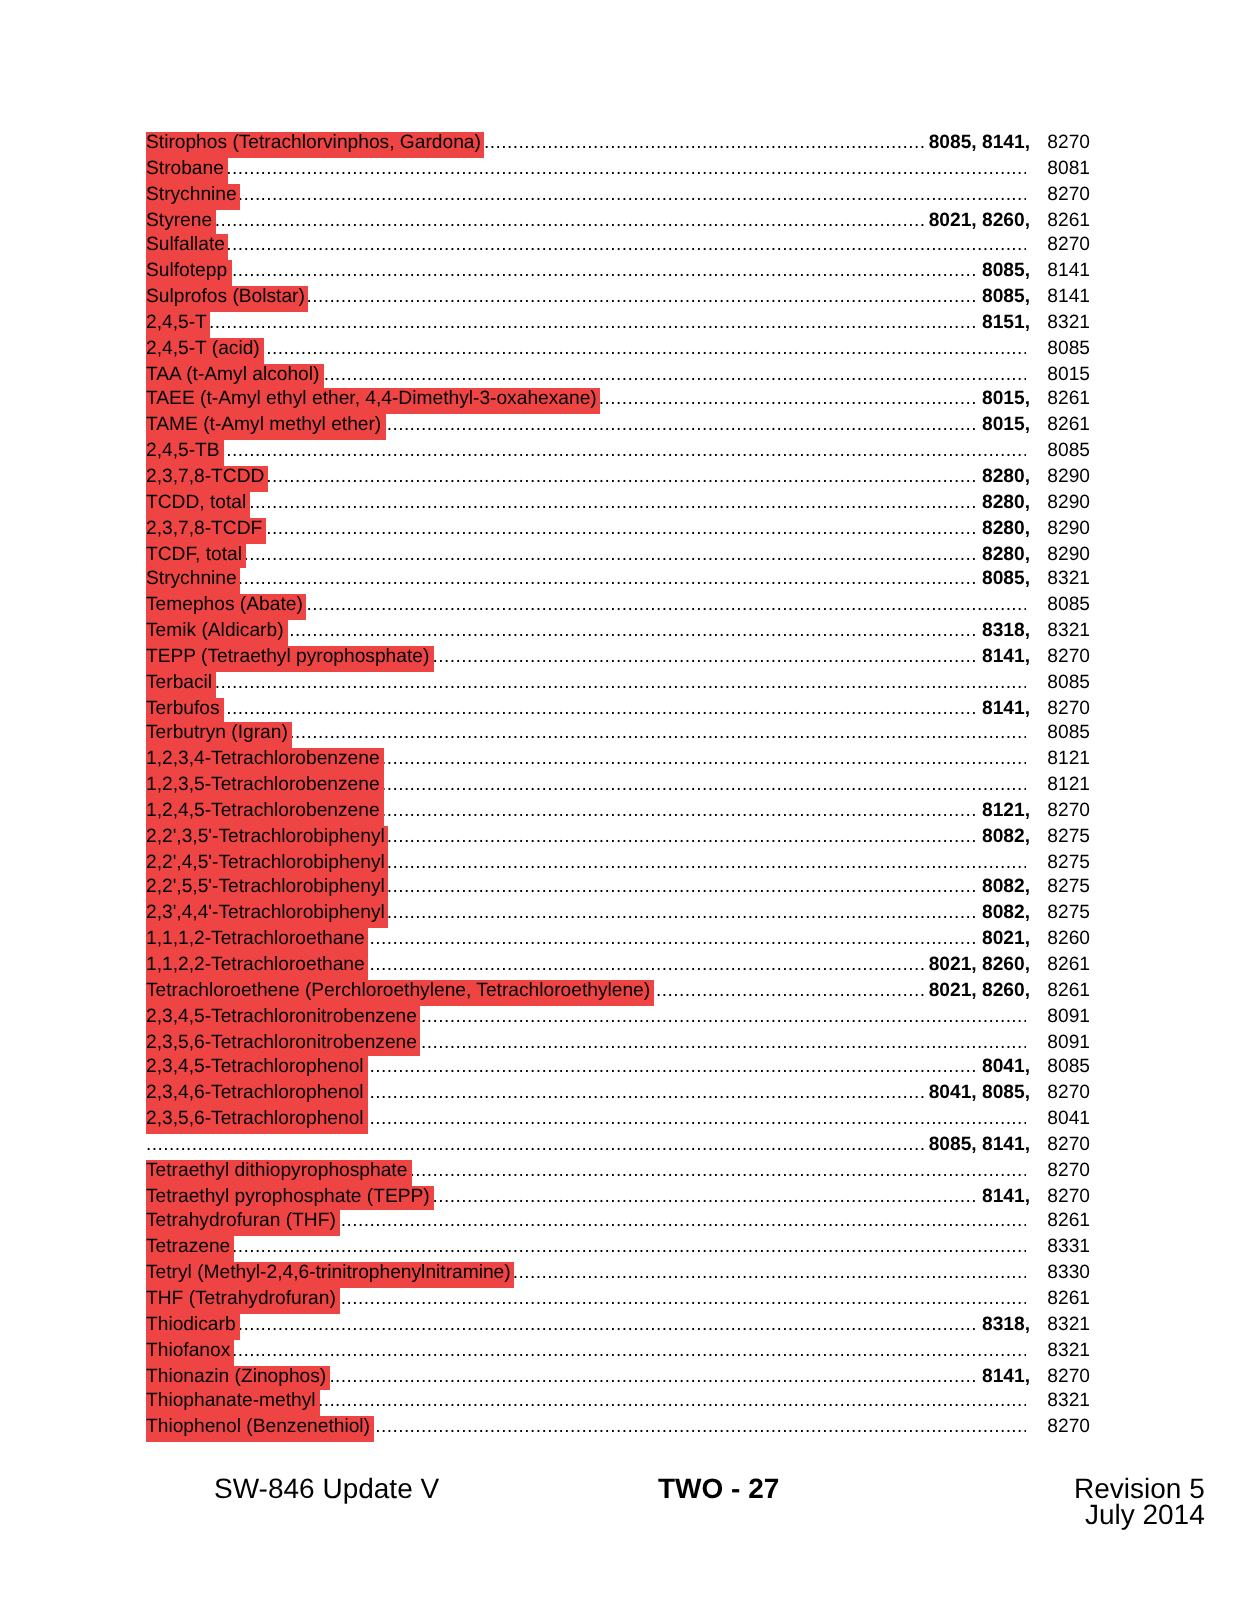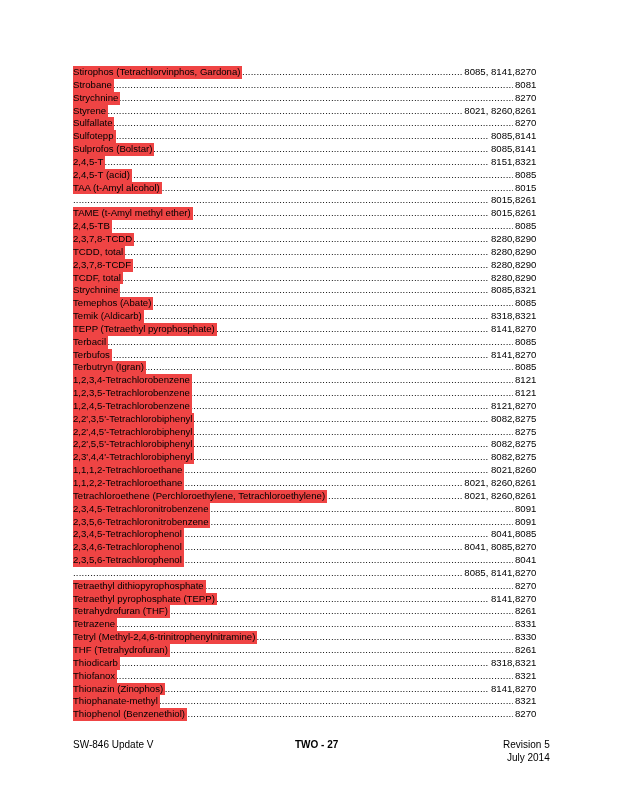--- a/index.html
+++ b/index.html
@@ -4,23 +4,23 @@
 <style>
   html, body { margin:0; padding:0; background:#ffffff; }
   body { width:618px; height:800px; position:relative; overflow:hidden;
          font-family:"Liberation Sans", sans-serif; color:#000; }
   .page { position:absolute; left:0; top:0; width:618px; height:800px; background:#fff; }
   .list { position:absolute; left:73px; top:66px; width:472px; }
   .row { position:relative; height:12.85px; font-size:9.6px; line-height:12.85px; white-space:nowrap; overflow:hidden; }
   .row .name { position:absolute; left:0; top:0; background:#ef4444; padding-right:2px; z-index:2; }
   .row .dots { position:absolute; left:0; top:0; right:0; z-index:1; overflow:hidden; letter-spacing:0.2px; color:#000; }
   .row .refs { position:absolute; right:0; top:0; background:#fff; z-index:2; padding-left:2px; text-align:right; }
-  .row .refs .first { display:inline-block; }
-  .row .refs .last { display:inline-block; width:30px; text-align:left; }
-  .footer { position:absolute; top:738px; font-size:10px; line-height:13px; }
+  .row .refs .first { display:inline-block;font-weight:bold; }
+  .row .refs .last { display:inline-block; width:30px; text-align:right; }
+  .footer { position:absolute; top:738px; font-size:14px; line-height:13px;margin-left:34px; }
   .footer.left { left:73px; }
   .footer.center { left:295px;font-weight:bold; }
   .footer.right { left:503px; }
 </style>
 </head>
 <body>
 
 <div class="page">
   <div class="list" id="index-list">
       <div class="row">
@@ -68,20 +68,21 @@
         <span class="name">2,4,5-T (acid)</span>
         <span class="refs"><span class="first"></span><span class="last">8085</span></span>
       </div>
       <div class="row">
         <span class="dots">........................................................................................................................................................................</span>
         <span class="name">TAA (t-Amyl alcohol)</span>
         <span class="refs"><span class="first"></span><span class="last">8015</span></span>
       </div>
       <div class="row">
         <span class="dots">........................................................................................................................................................................</span>
+        <span class="name">TAEE  (t-Amyl ethyl ether, 4,4-Dimethyl-3-oxahexane)</span>
         <span class="refs"><span class="first">8015,</span><span class="last">8261</span></span>
       </div>
       <div class="row">
         <span class="dots">........................................................................................................................................................................</span>
         <span class="name">TAME (t-Amyl methyl ether)</span>
         <span class="refs"><span class="first">8015,</span><span class="last">8261</span></span>
       </div>
       <div class="row">
         <span class="dots">........................................................................................................................................................................</span>
         <span class="name">2,4,5-TB</span>

